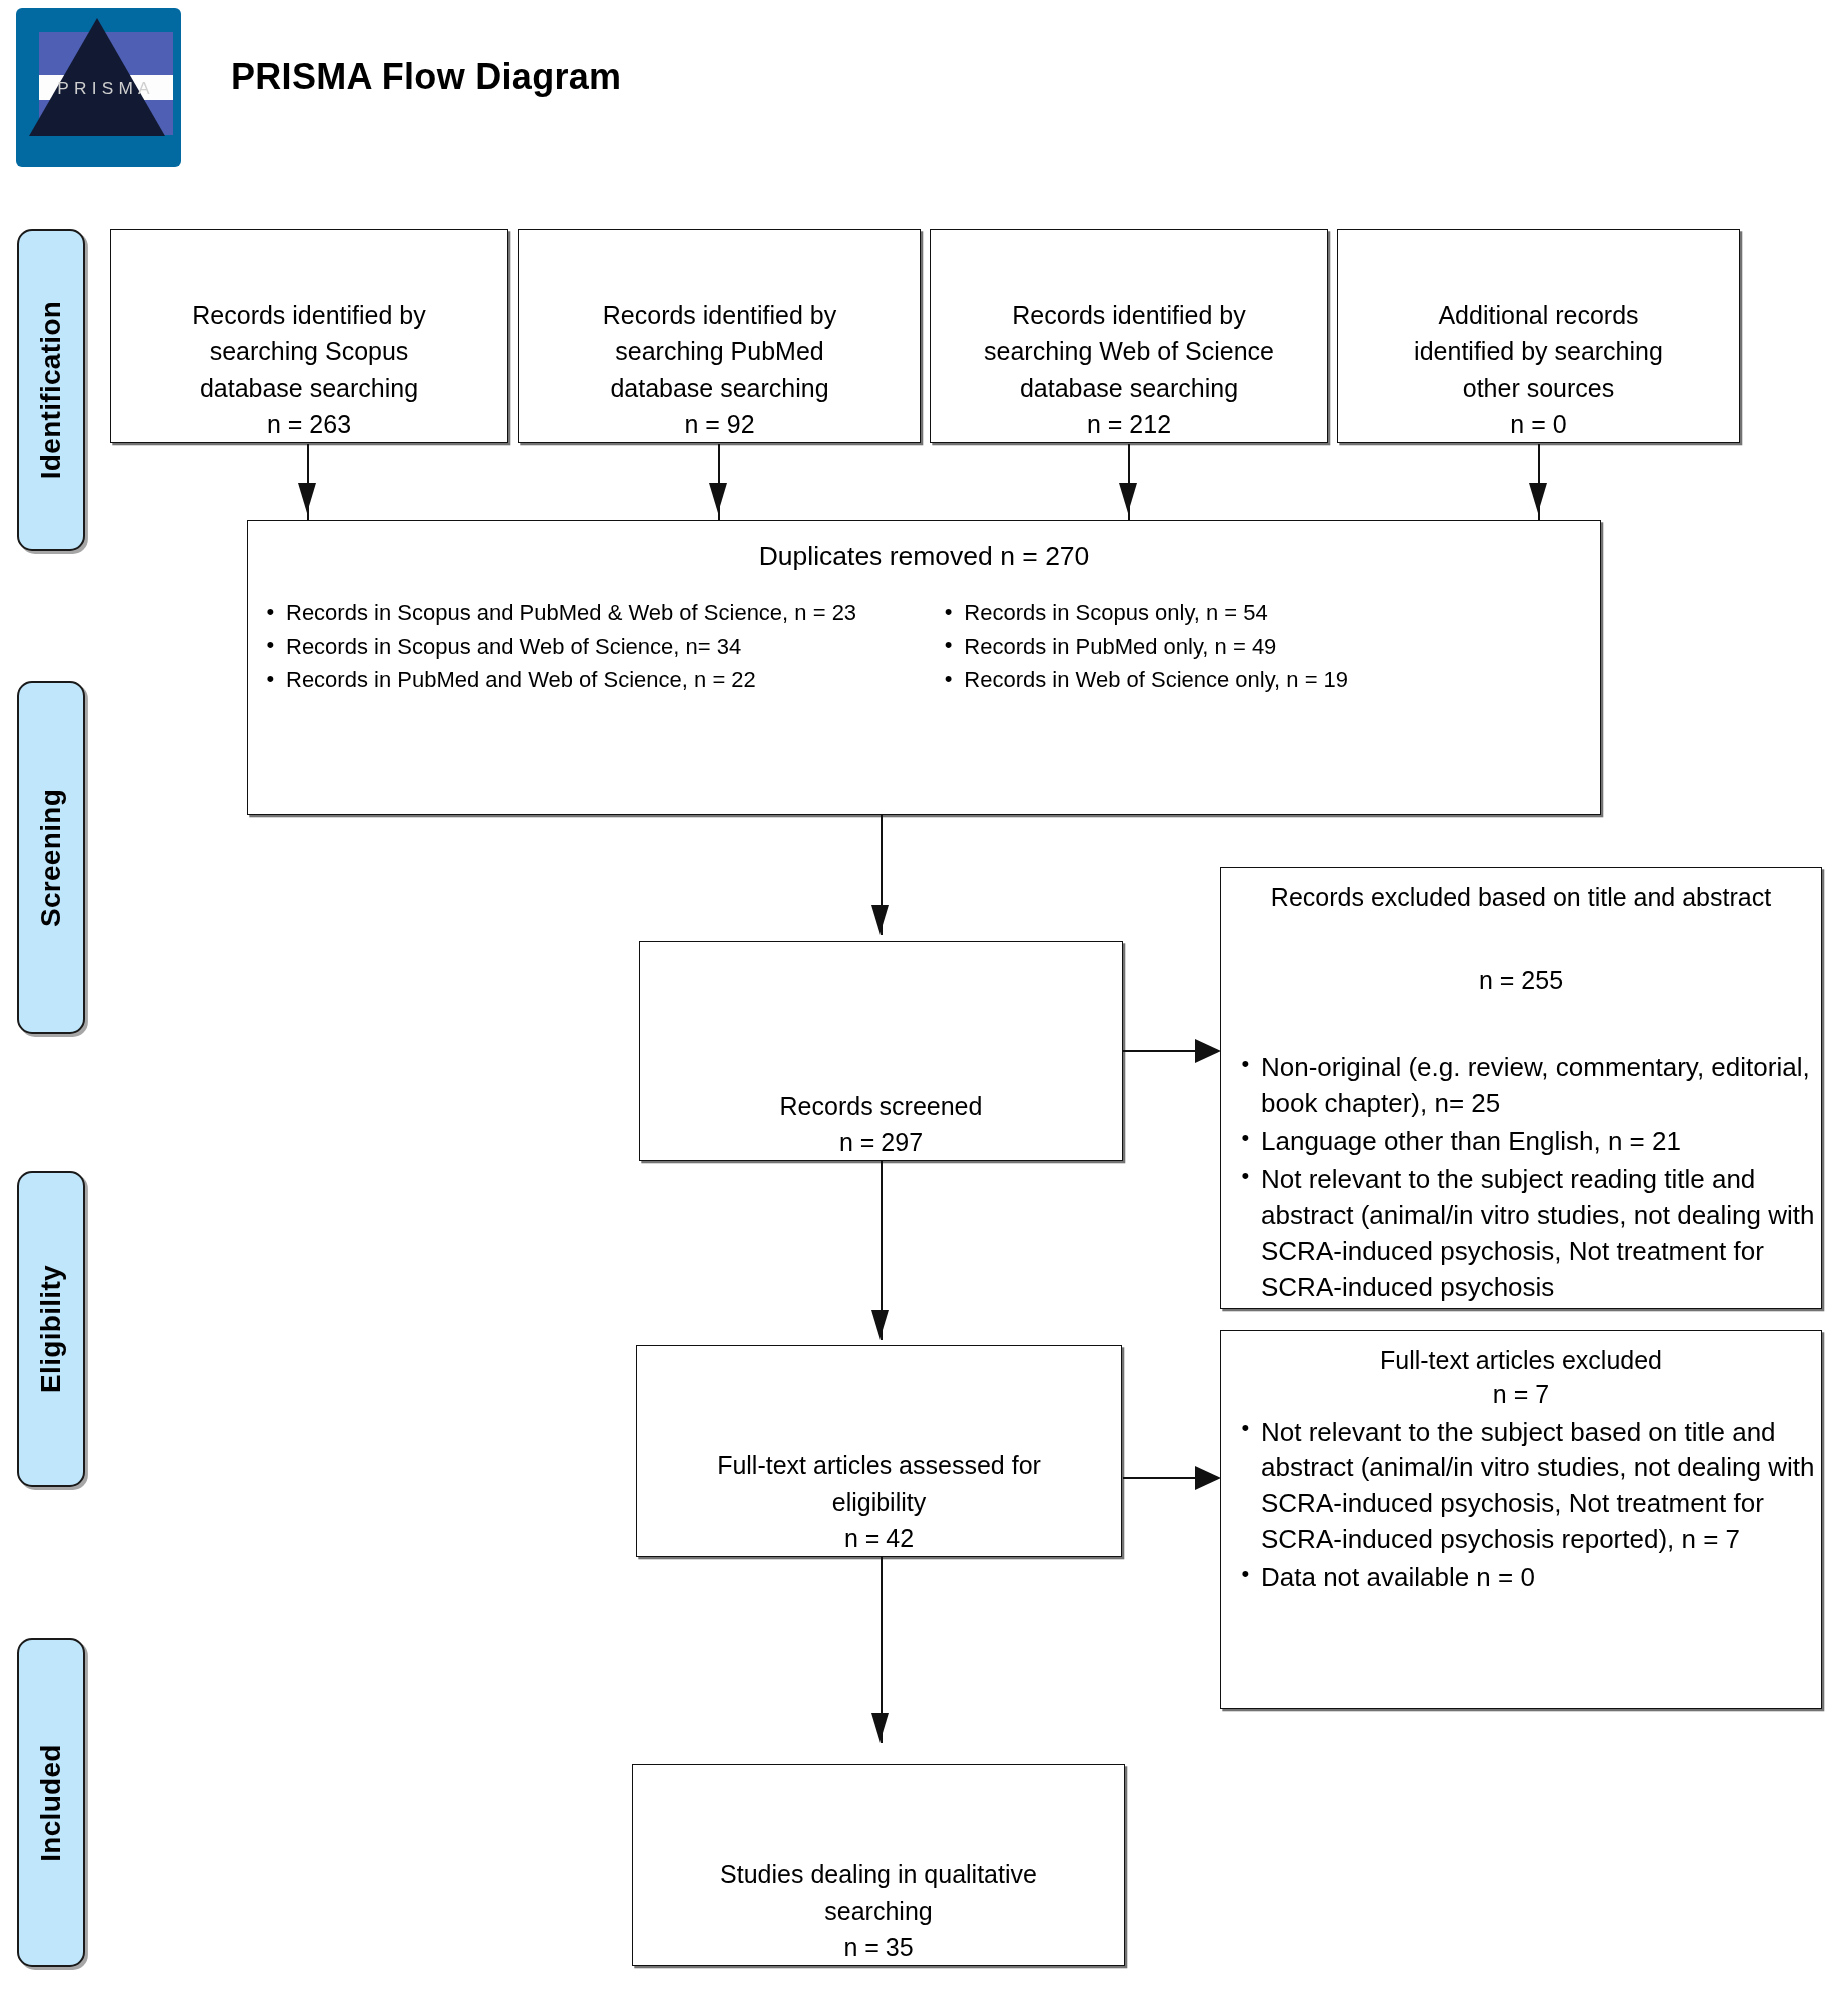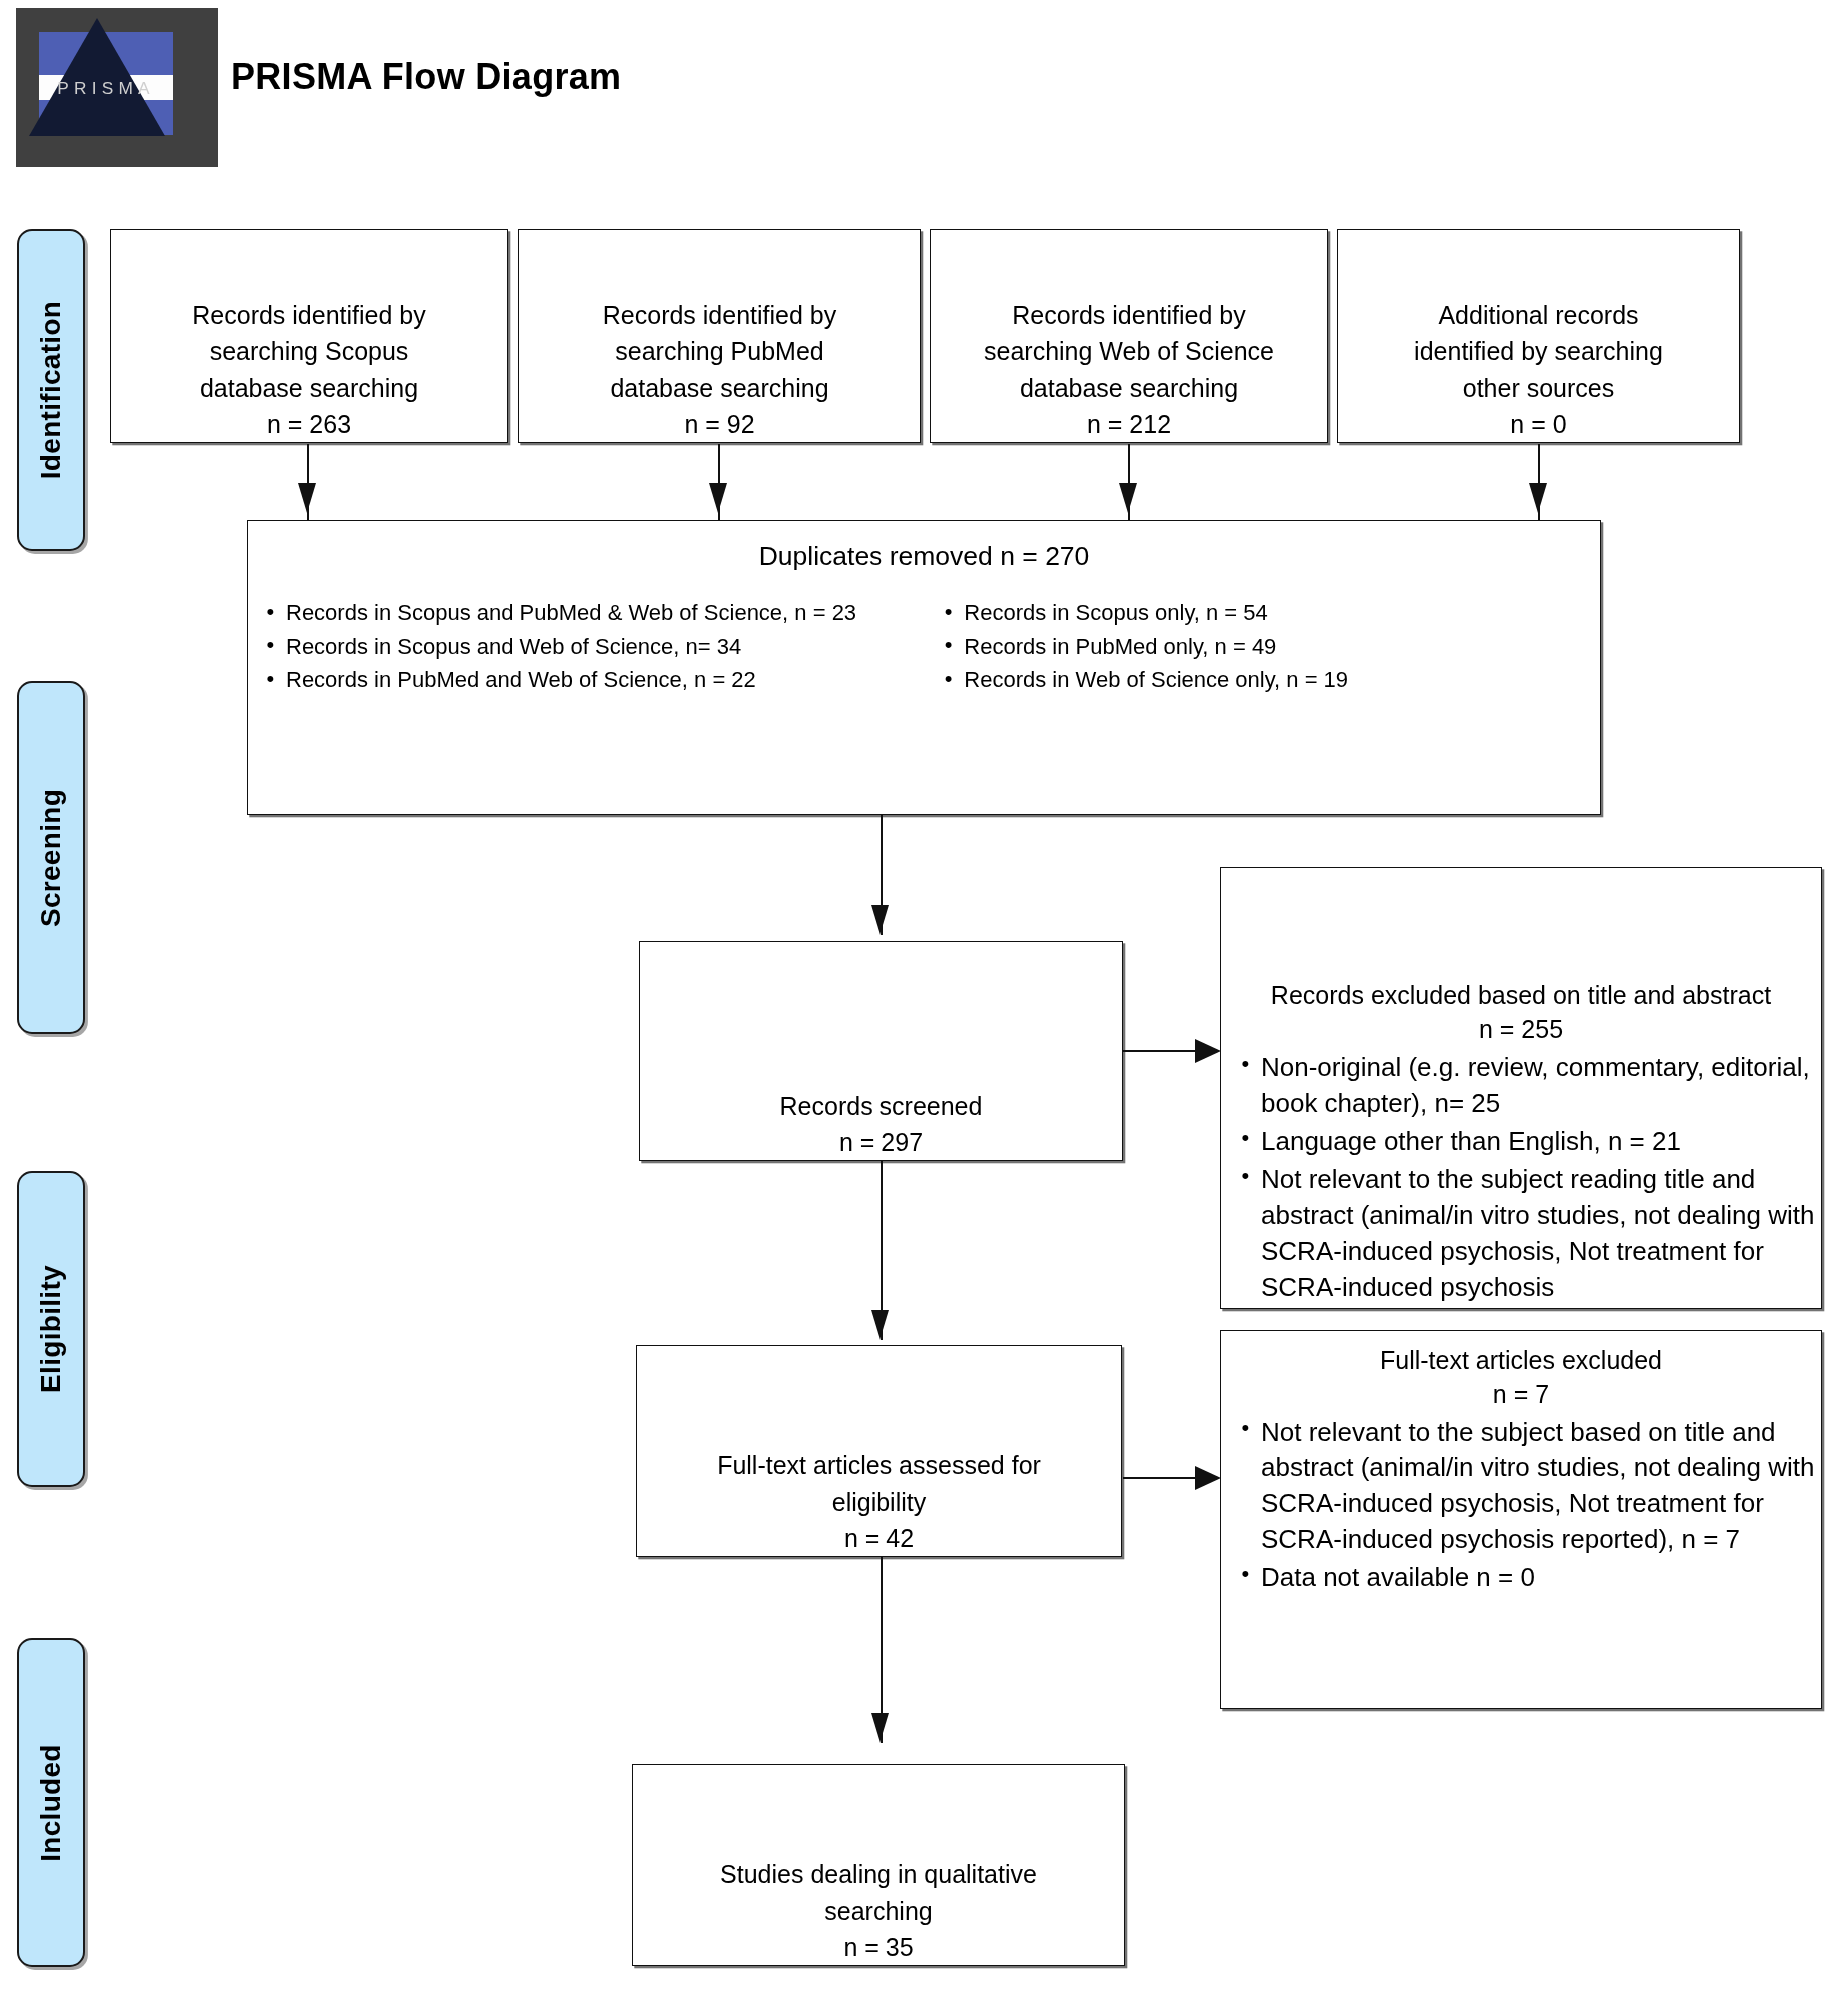--- a/index.html
+++ b/index.html
@@ -17,24 +17,25 @@
     height: 2015px;
     background: #ffffff;
     overflow: hidden;
   }
 
   
   .logo {
     position: absolute;
     left: 16px;
     top: 8px;
-    width: 202px;
+    width: 165px;
     height: 159px;
-    background: #404040;
+    background: #0369a1;
     overflow: hidden;
+    border-radius: 6px;
   }
   .logo .band-top {
     position: absolute;
     left: 23px; top: 24px;
     width: 134px; height: 43px;
     background: #4e5fb4;
   }
   .logo .band-mid {
     position: absolute;
     left: 23px; top: 67px;
@@ -324,21 +325,21 @@
         <span class="n-line">Records screened</span>
         <span class="n-line">n = 297</span>
       </div>
     </div>
   </div>
 
   <div class="hline" style="left:1123px; top:1050px; width:85px;"></div>
   <div class="arrow-right" style="left:1195px; top:1039px;"></div>
 
   <div class="box excl-box" style="left:1220px; top:867px; width:602px; height:442px;">
-    <div class="box-inner" style="justify-content:flex-end;">
+    <div class="box-inner" style="justify-content:space-between;">
       <div class="excl-title">Records excluded based on title and abstract</div>
       <div class="excl-n">n = 255</div>
       <ul class="bullets">
         <li>Non-original (e.g. review, commentary, editorial, book chapter), n= 25</li>
         <li>Language other than English, n = 21</li>
         <li>Not relevant to the subject reading title and abstract (animal/in vitro studies, not dealing with SCRA-induced psychosis, Not treatment for SCRA-induced psychosis</li>
       </ul>
     </div>
   </div>
 

